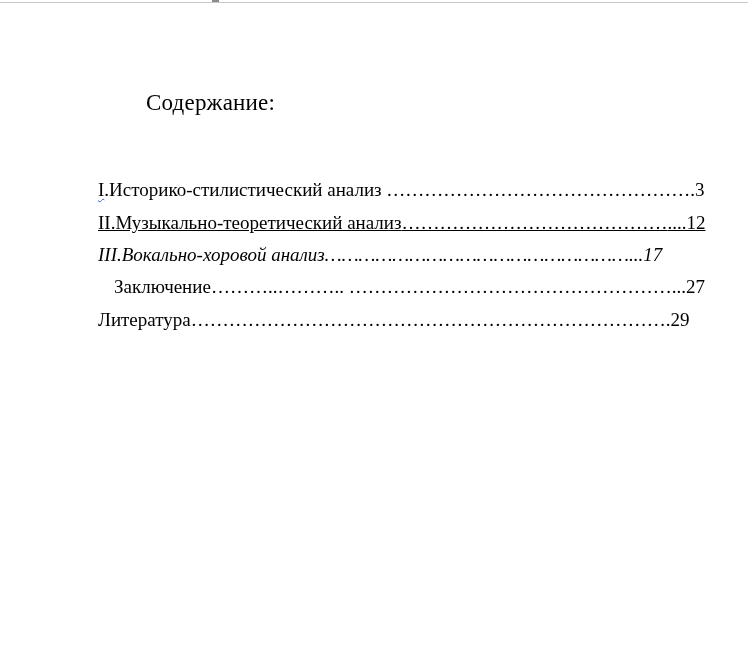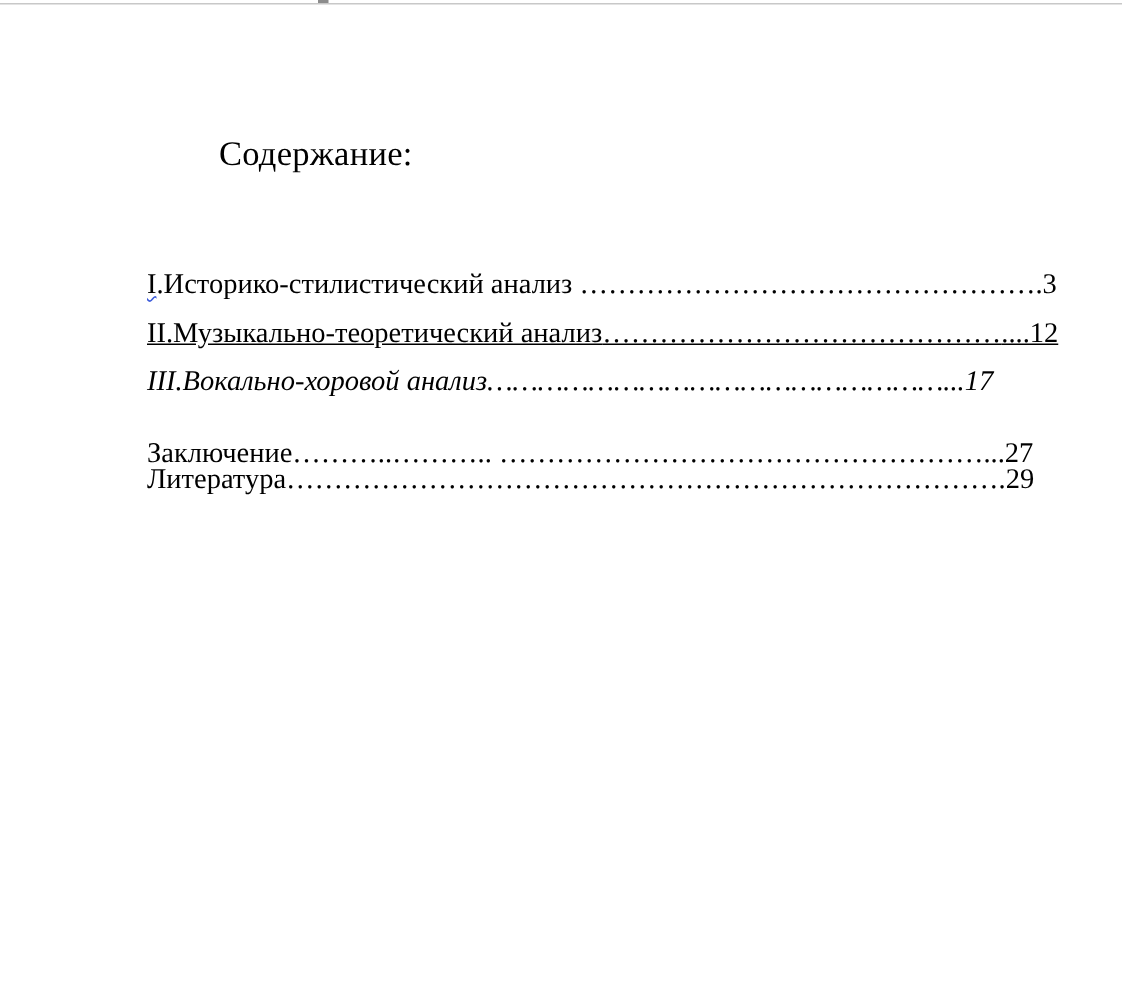--- a/index.html
+++ b/index.html
@@ -70,19 +70,19 @@
 <div class="toc">
   <div class="toc-row" style="top:0px;">
     <span class="num-I">I</span><span>.Историко-стилистический анализ </span><span>…………………………………………</span><span>.3</span>
   </div>
   <div class="toc-row" style="top:33px;text-decoration:underline;">
     <span>II.Музыкально-теоретический анализ</span><span>……………………………………</span><span>....12</span>
   </div>
   <div class="toc-row" style="top:65px;font-style:italic;">
     <span>III.Вокально-хоровой анализ</span><span>………………………………………………</span><span>...17</span>
   </div>
-  <div class="toc-row" style="top:113px;">
+  <div class="toc-row" style="top:97px;margin-left:16px;">
     <span>Заключение</span><span>………..……….. ……………………………………………</span><span>...27</span>
   </div>
   <div class="toc-row" style="top:130px;text-align:center;">
     <span>Литература</span><span>…………………………………………………………………</span><span>.29</span>
   </div>
 </div>
 
 </body></html>

